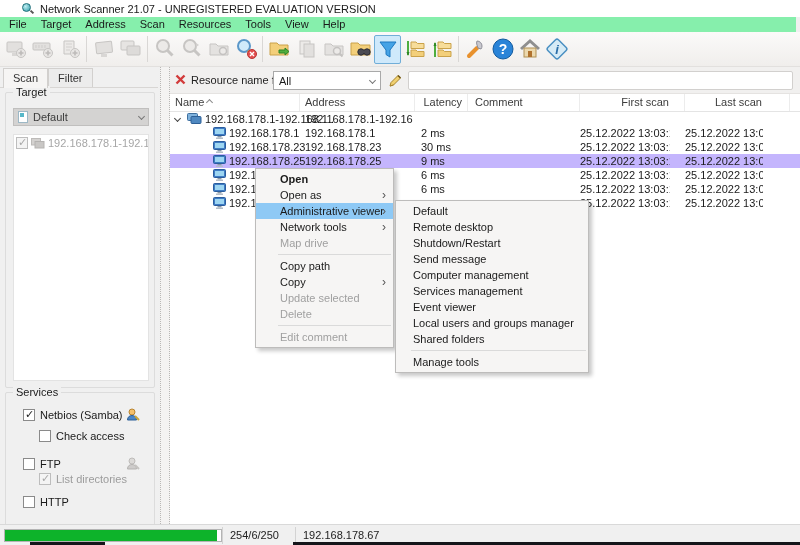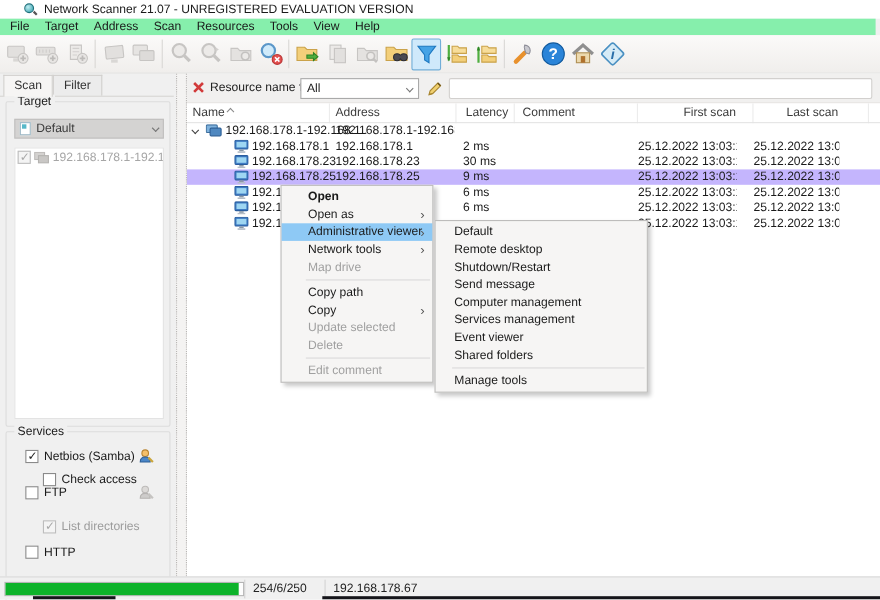--- a/index.html
+++ b/index.html
@@ -348,21 +348,21 @@
             <circle cx="6" cy="4" r="3" fill="#f5c06a" stroke="#b98430"></circle>
             <path d="M1.5 12c0-3 2-4.5 4.5-4.5S10.5 9 10.5 12z" fill="#4a86c8" stroke="#2d5f96"></path>
             <path d="M9 8l4 4" stroke="#caa53c" stroke-width="2"></path>
           </svg>
         </span>
     </div>
     <div class="svcrow" style="left:33px;top:36px;">
       <span class="cb"></span>
       <span class="lbl">Check access</span>
     </div>
-    <div class="svcrow" style="left:17px;top:48px;">
+    <div class="svcrow" style="left:17px;top:64px;">
       <span class="cb"></span>
       <span class="lbl">FTP</span>
       <span class="svc-icon">
         <svg width="14" height="14">
             <circle cx="6" cy="4" r="3" fill="#dcdad8" stroke="#bdbbb9"></circle>
             <path d="M1.5 12c0-3 2-4.5 4.5-4.5S10.5 9 10.5 12z" fill="#cecccb" stroke="#b5b3b1"></path>
             <path d="M9 8l4 4" stroke="#c5c3c1" stroke-width="2"></path>
           </svg>
         </span>
     </div>
@@ -543,16 +543,17 @@
 </div>
 
 <div class="menu smenu">
   <div class="mi"><span>Default</span></div>
   <div class="mi"><span>Remote desktop</span></div>
   <div class="mi"><span>Shutdown/Restart</span></div>
   <div class="mi"><span>Send message</span></div>
   <div class="mi"><span>Computer management</span></div>
   <div class="mi"><span>Services management</span></div>
   <div class="mi"><span>Event viewer</span></div>
+  <div class="mi"><span>Local users and groups manager</span></div>
   <div class="mi"><span>Shared folders</span></div>
   <div class="msep"></div>
   <div class="mi"><span>Manage tools</span></div>
 </div>
 
 </body></html>

